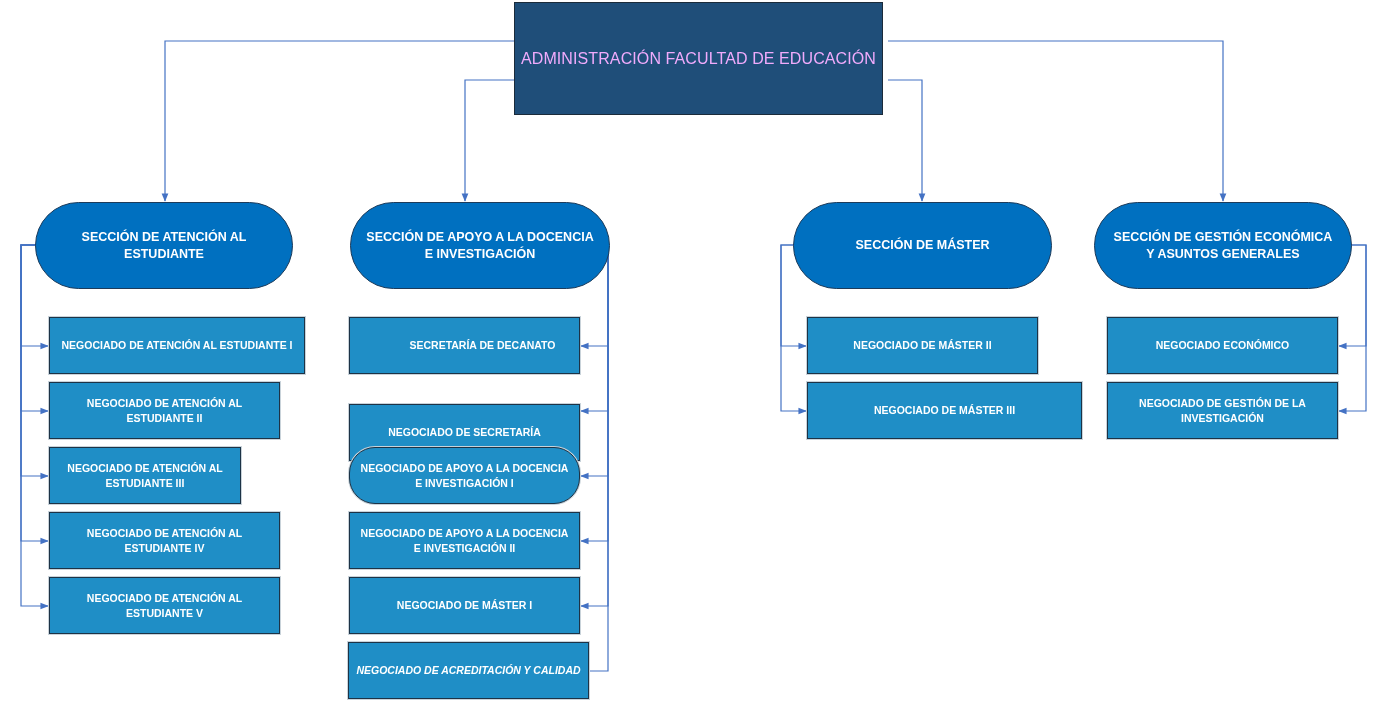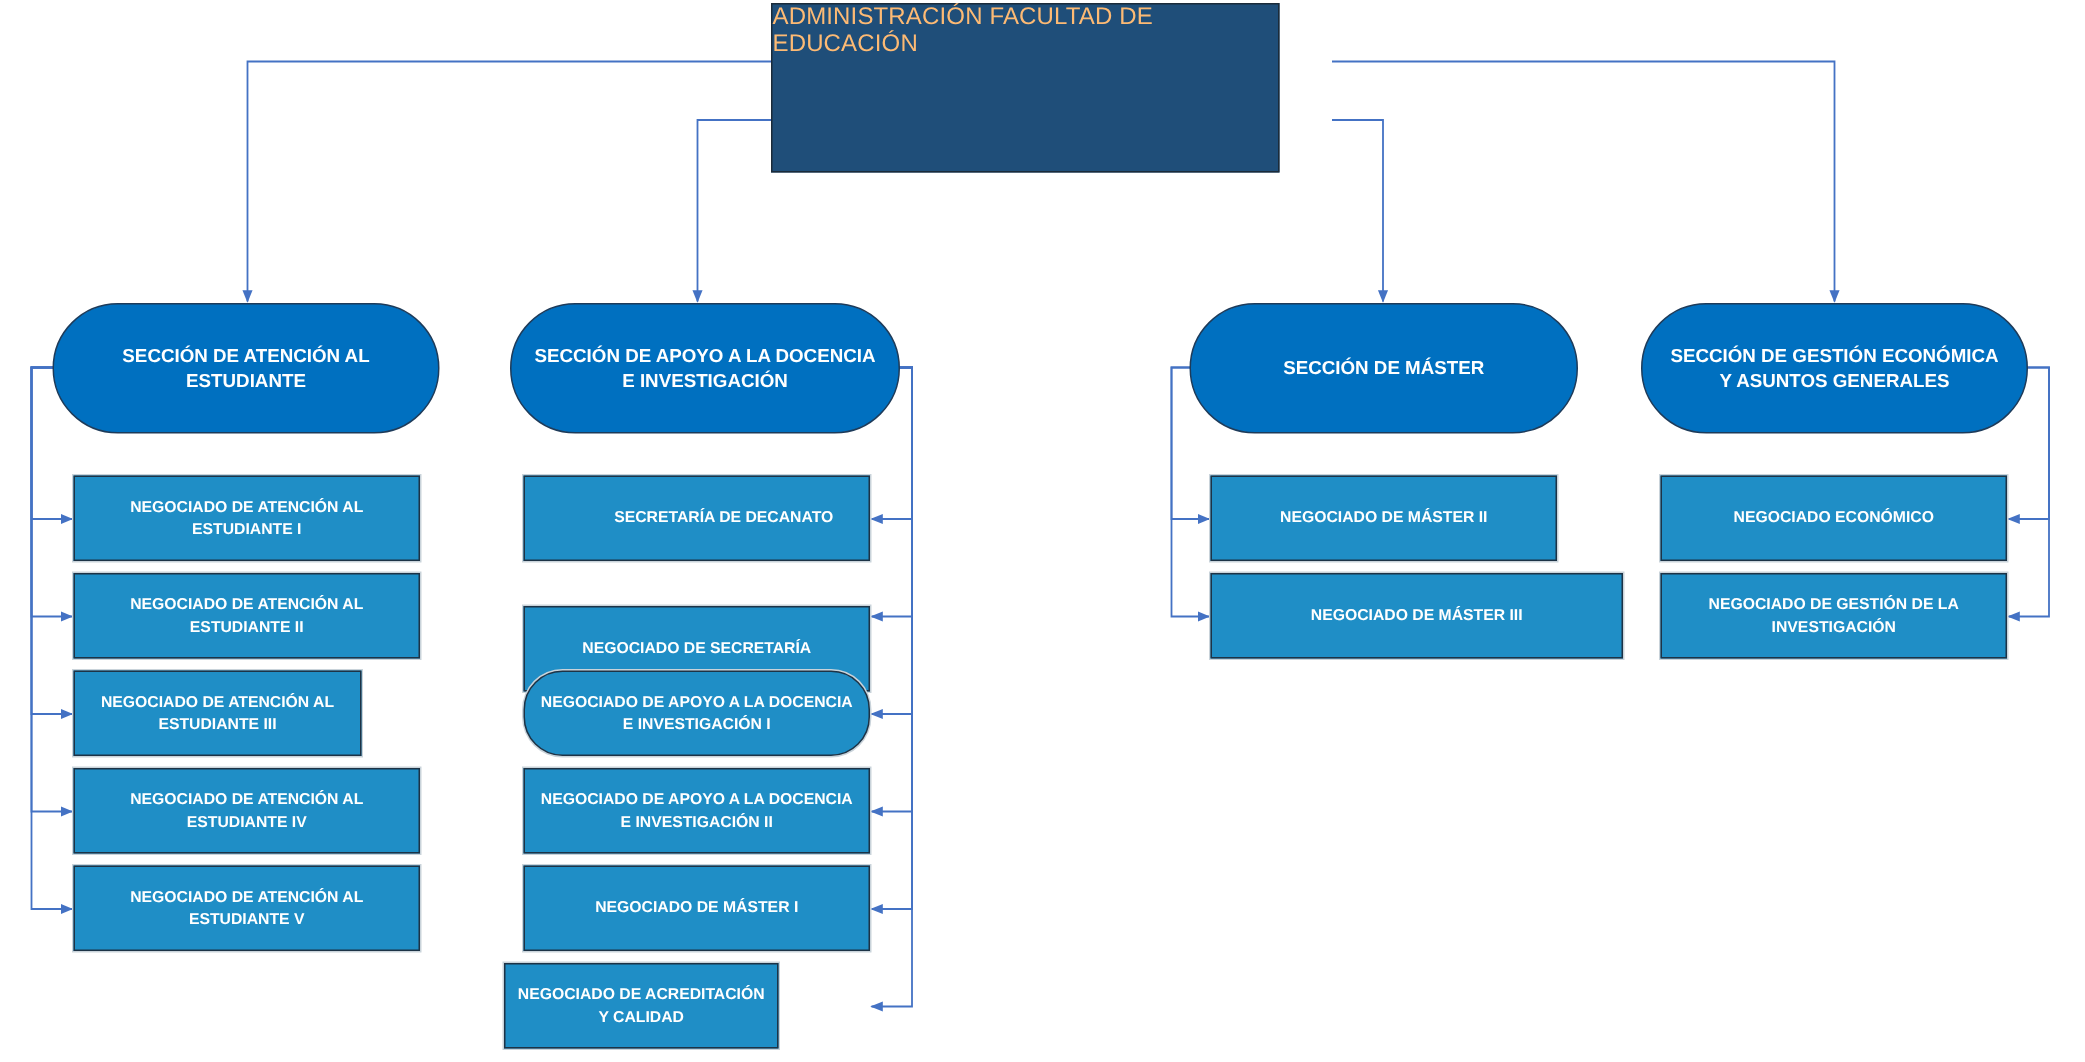--- a/index.html
+++ b/index.html
@@ -1,22 +1,22 @@
 <!DOCTYPE html>
 <html><head>
 <meta charset="utf-8">
 <style>
   html, body { margin:0; padding:0; background:#ffffff; }
   body { width:1390px; height:708px; position:relative; overflow:hidden;
          font-family:"Liberation Sans", sans-serif; }
   #wires { position:absolute; left:0; top:0; width:1390px; height:708px; pointer-events:none; }
-  .root { position:absolute; left:514px; top:2px; width:339px; height:113px;
+  .root { position:absolute; left:514px; top:2px; width:369px; height:113px;
           background:#1f4e79; border:1px solid #1b2b3a; box-sizing:border-box;
-          display:flex; justify-content:center;
-          color:#fdba74; font-size:16px; letter-spacing:0.1px; }
+          display:flex; align-items:center; justify-content:center;
+          color:#f0abfc; font-size:16px; letter-spacing:0.1px; }
   .section { position:absolute; top:202px; height:87px; border-radius:44px;
              background:#0070c0; border:1px solid #1d3b5a; box-sizing:border-box;
              display:flex; align-items:center; justify-content:center; text-align:center;
              color:#ffffff; font-size:12.5px; font-weight:bold; line-height:17px; padding:0 14px; }
   .child { position:absolute; height:57px; background:#1f8ec6;
            border:1px solid #1d3346; box-sizing:border-box;
            box-shadow:0 0 0 1px #c9d3da;
            display:flex; align-items:center; justify-content:center; text-align:center;
            color:#ffffff; font-size:10.5px; font-weight:bold; line-height:15px; padding:0 6px; }
 </style>
@@ -52,31 +52,31 @@
     </g>
 </svg>
 
 <div class="root">
   <span>ADMINISTRACIÓN FACULTAD DE EDUCACIÓN</span>
 </div>
 
 <div class="section" style="left:35px;width:258px;justify-content:flex-end;">
   <span>SECCIÓN DE ATENCIÓN AL ESTUDIANTE</span>
 </div>
-<div class="section" style="left:340px;width:260px;">
+<div class="section" style="left:350px;width:260px;">
   <span>SECCIÓN DE APOYO A LA DOCENCIA E INVESTIGACIÓN</span>
 </div>
 <div class="section" style="left:793px;width:259px;">
   <span>SECCIÓN DE MÁSTER</span>
 </div>
 <div class="section" style="left:1094px;width:258px;">
   <span>SECCIÓN DE GESTIÓN ECONÓMICA Y ASUNTOS GENERALES</span>
 </div>
 
-<div class="child" style="left:49px;top:317px;width:231px;">
+<div class="child" style="left:49px;top:317px;width:256px;">
     <span>NEGOCIADO DE ATENCIÓN AL ESTUDIANTE I</span>
   </div>
 <div class="child" style="left:49px;top:382px;width:231px;">
     <span>NEGOCIADO DE ATENCIÓN AL ESTUDIANTE II</span>
   </div>
 <div class="child" style="left:49px;top:447px;width:192px;">
     <span>NEGOCIADO DE ATENCIÓN AL ESTUDIANTE III</span>
   </div>
 <div class="child" style="left:49px;top:512px;width:231px;">
     <span>NEGOCIADO DE ATENCIÓN AL ESTUDIANTE IV</span>
@@ -93,21 +93,21 @@
   </div>
 <div class="child" style="left:349px;top:447px;width:231px;border-radius:26px;">
     <span>NEGOCIADO DE APOYO A LA DOCENCIA E INVESTIGACIÓN I</span>
   </div>
 <div class="child" style="left:349px;top:512px;width:231px;">
     <span>NEGOCIADO DE APOYO A LA DOCENCIA E INVESTIGACIÓN II</span>
   </div>
 <div class="child" style="left:349px;top:577px;width:231px;">
     <span>NEGOCIADO DE MÁSTER I</span>
   </div>
-<div class="child" style="left:336px;top:642px;width:183px;">
+<div class="child" style="left:348px;top:642px;width:241px;font-style:italic;">
     <span>NEGOCIADO DE ACREDITACIÓN Y CALIDAD</span>
   </div>
 
 <div class="child" style="left:807px;top:317px;width:231px;">
     <span>NEGOCIADO DE MÁSTER II</span>
   </div>
 <div class="child" style="left:807px;top:382px;width:275px;">
     <span>NEGOCIADO DE MÁSTER III</span>
   </div>
 

